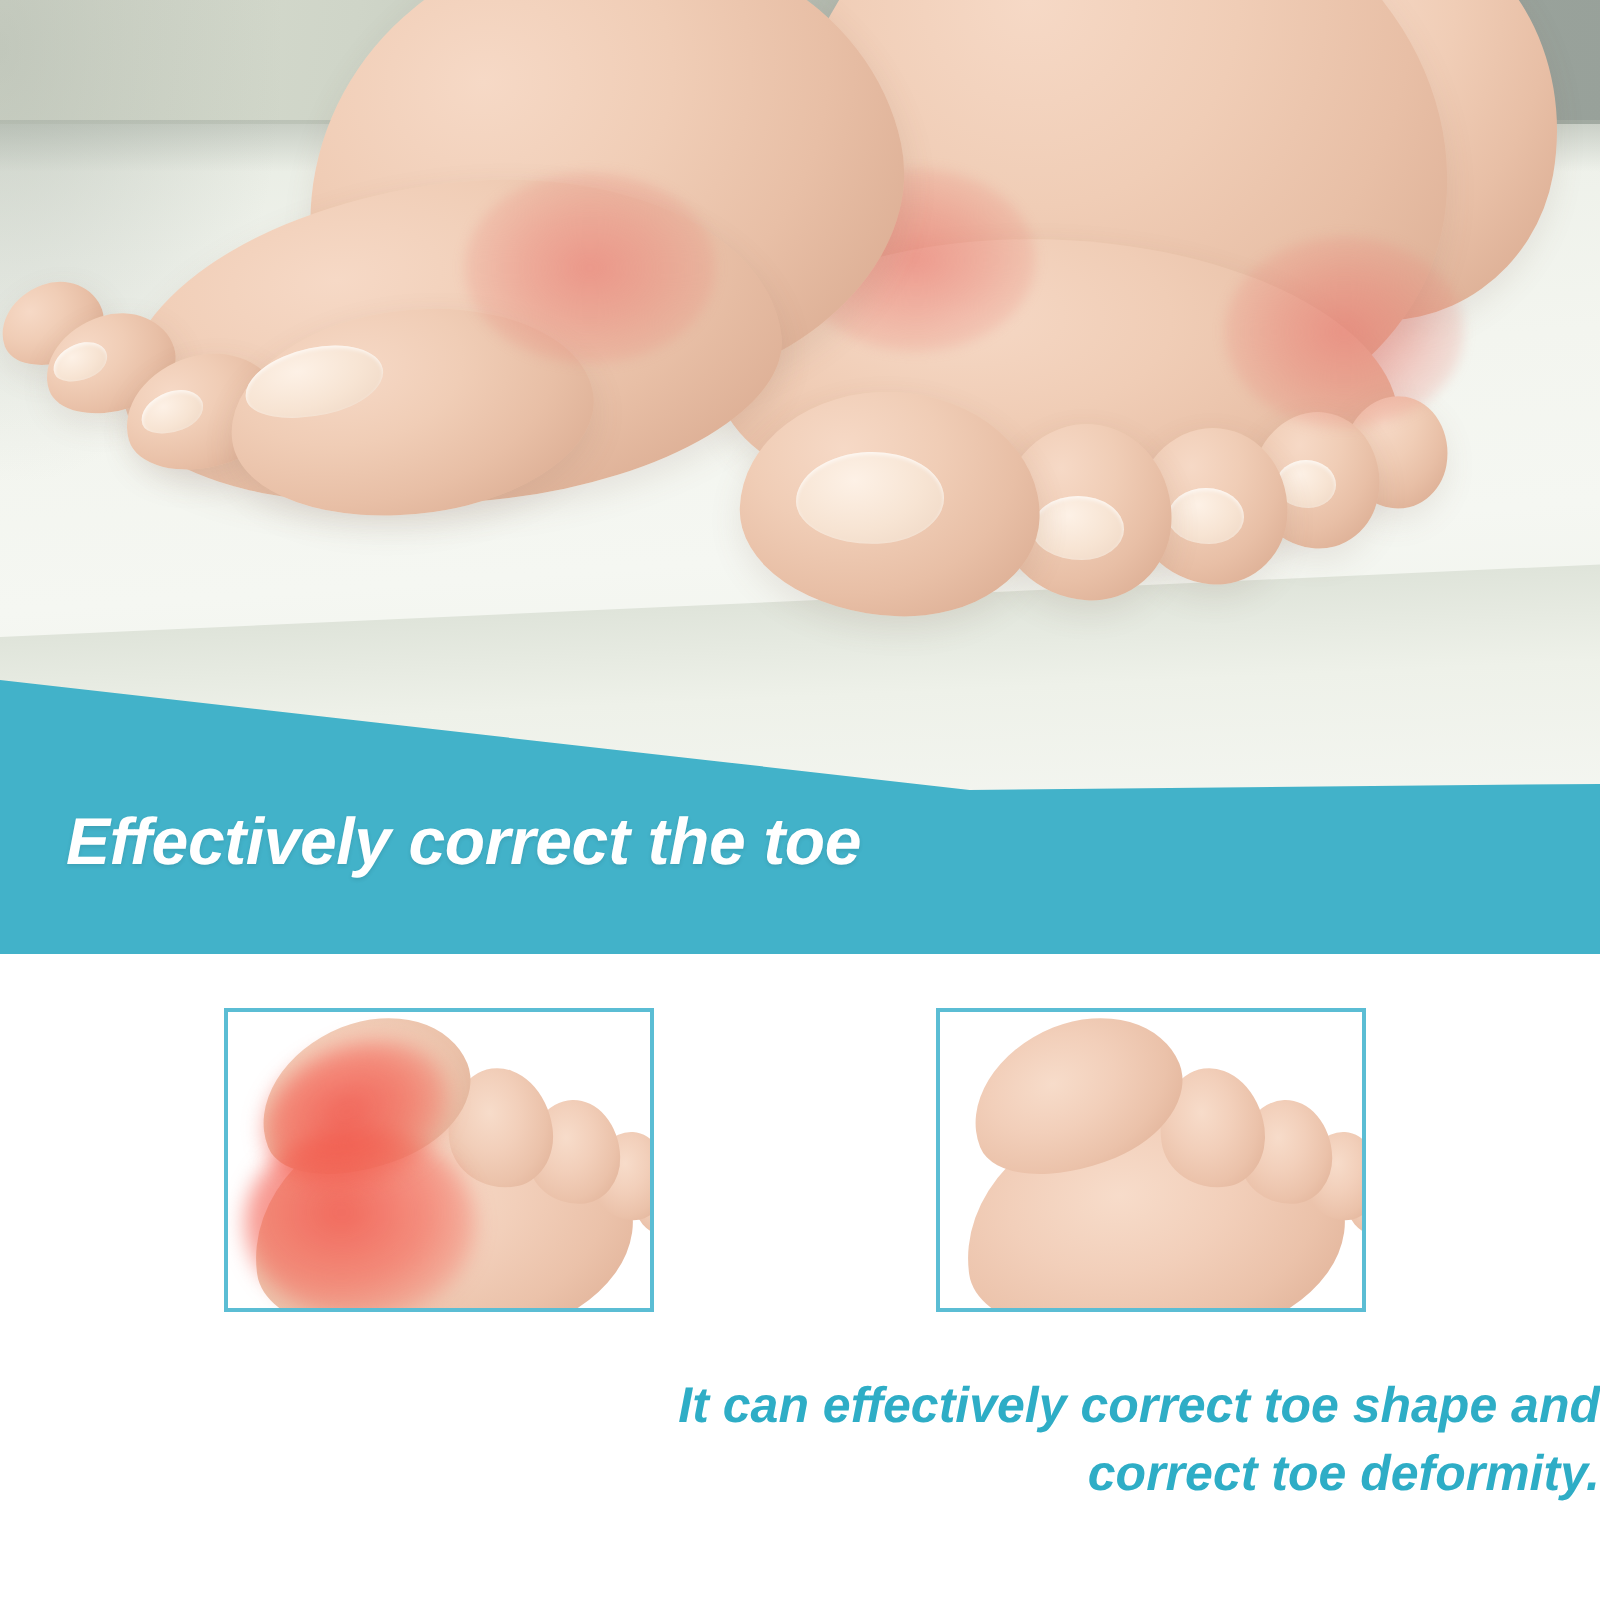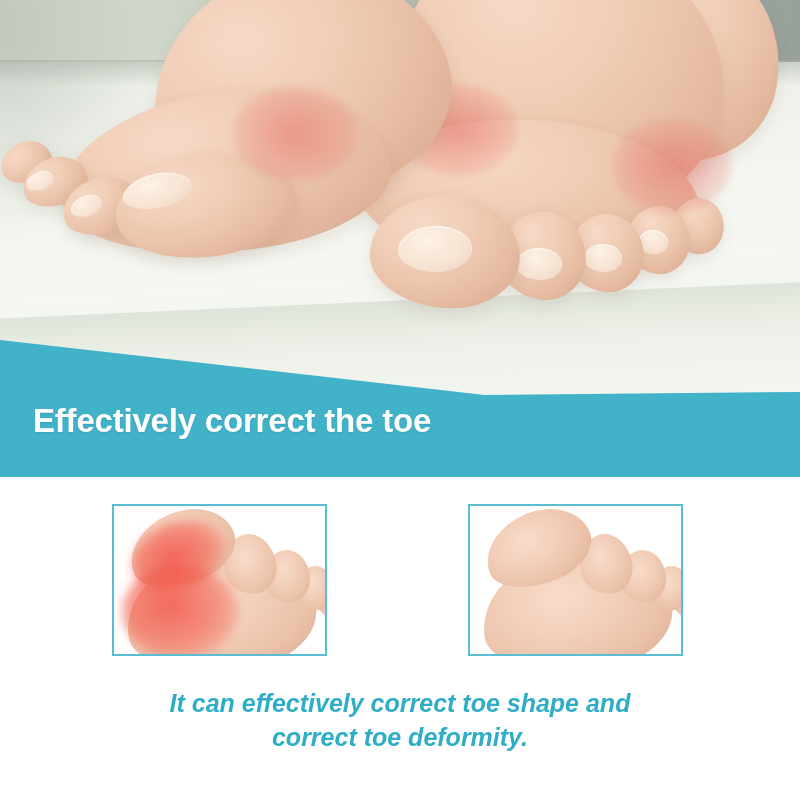--- a/index.html
+++ b/index.html
@@ -228,20 +228,21 @@
     left: 0; top: 330px;
     width: 800px; height: 150px;
     background: #42b2c9;
     clip-path: polygon(0% 6.7%, 60.6% 43.3%, 100% 41.3%, 100% 98%, 0% 98%);
   }
   .banner-title {
     position: absolute;
     left: 33px; top: 402px;
     font-size: 33px;
     font-weight: bold;
+    font-style: italic;
     color: #ffffff;
     letter-spacing: -0.2px;
     text-shadow: 0 1px 2px rgba(0,0,0,0.10);
     white-space: nowrap;
   }
 
   
   .compare {
     position: absolute;
     left: 0; top: 480px;
@@ -320,21 +321,21 @@
     background: radial-gradient(ellipse at 42% 44%,
         rgba(240,68,58,0.74) 0%, rgba(243,86,72,0.56) 46%,
         rgba(246,108,92,0.24) 76%, rgba(246,112,96,0) 100%);
   }
 
   
   .caption {
     position: absolute;
     left: 0; top: 686px;
     width: 800px;
-    text-align: center;
+    text-align: right;
     color: #2eadc6;
     font-size: 25px;
     font-weight: bold;
     font-style: italic;
     line-height: 34px;
   }
   .caption-line { display: block; }
 </style>
 </head>
 <body>

